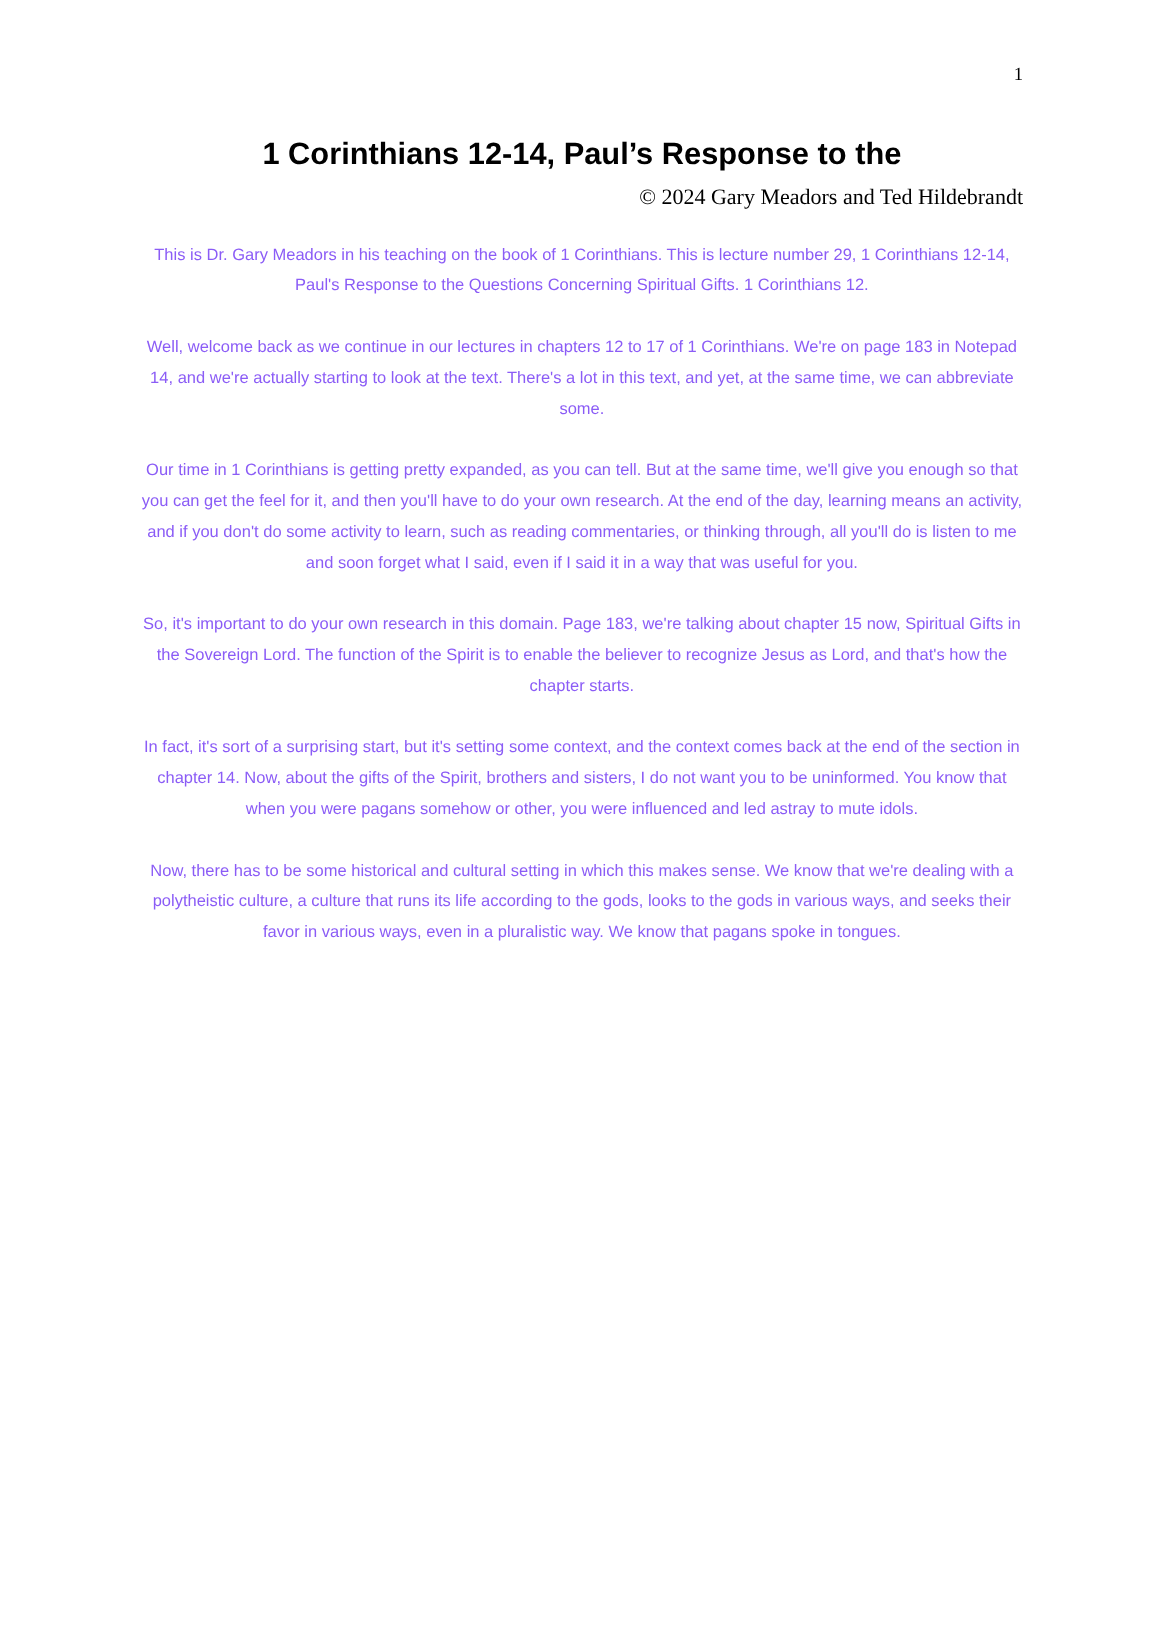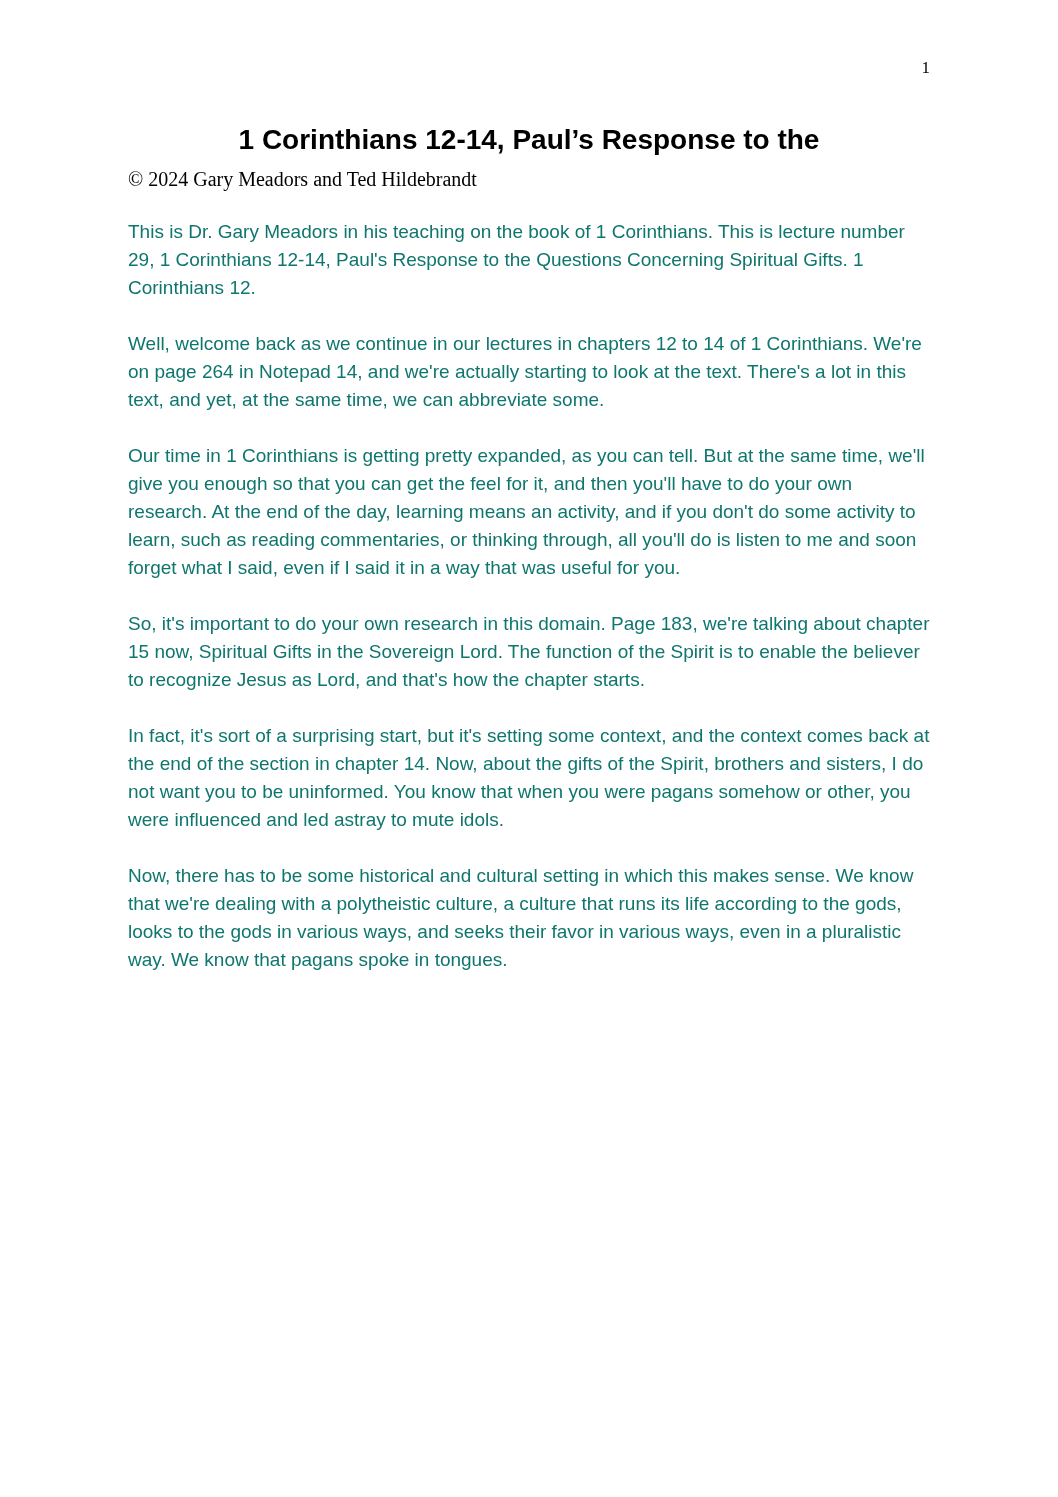--- a/index.html
+++ b/index.html
@@ -28,53 +28,53 @@
     margin-top: 62px;
     text-align: center;
     font-weight: bold;
     font-size: 28px;
     line-height: 45px;
     color: #000000;
   }
   .title-line { display: block; }
   .copyright {
     margin-top: 2px;
-    text-align: left;
+    text-align: right;
     font-family: "Liberation Serif", serif;
     font-size: 20px;
     line-height: 30px;
     font-weight: normal;
     color: #000000;
   }
   .body-block {
     margin-top: 24px;
   }
   .body-para {
-    font-size: 19px;
+    font-size: 15px;
     line-height: 28px;
     margin-bottom: 28px;
-    text-align: left;
-    color: #0f766e;
+    text-align: center;
+    color: #8b5cf6;
   }
 </style>
 </head>
 <body>
 
 <div class="page">
 
   <div class="page-number">1</div>
 
   <h1 class="title-block">
     <span class="title-line">1 Corinthians 12-14, Paul’s Response to the</span>
   </h1>
 
   <div class="copyright">© 2024 Gary Meadors and Ted Hildebrandt</div>
 
   <div class="body-block">
     <p class="body-para">This is Dr. Gary Meadors in his teaching on the book of 1 Corinthians. This is lecture number 29, 1 Corinthians 12-14, Paul's Response to the Questions Concerning Spiritual Gifts. 1 Corinthians 12.</p>
-    <p class="body-para">Well, welcome back as we continue in our lectures in chapters 12 to 14 of 1 Corinthians. We're on page 264 in Notepad 14, and we're actually starting to look at the text. There's a lot in this text, and yet, at the same time, we can abbreviate some.</p>
+    <p class="body-para">Well, welcome back as we continue in our lectures in chapters 12 to 17 of 1 Corinthians. We're on page 183 in Notepad 14, and we're actually starting to look at the text. There's a lot in this text, and yet, at the same time, we can abbreviate some.</p>
     <p class="body-para">Our time in 1 Corinthians is getting pretty expanded, as you can tell. But at the same time, we'll give you enough so that you can get the feel for it, and then you'll have to do your own research. At the end of the day, learning means an activity, and if you don't do some activity to learn, such as reading commentaries, or thinking through, all you'll do is listen to me and soon forget what I said, even if I said it in a way that was useful for you.</p>
     <p class="body-para">So, it's important to do your own research in this domain. Page 183, we're talking about chapter 15 now, Spiritual Gifts in the Sovereign Lord. The function of the Spirit is to enable the believer to recognize Jesus as Lord, and that's how the chapter starts.</p>
     <p class="body-para">In fact, it's sort of a surprising start, but it's setting some context, and the context comes back at the end of the section in chapter 14. Now, about the gifts of the Spirit, brothers and sisters, I do not want you to be uninformed. You know that when you were pagans somehow or other, you were influenced and led astray to mute idols.</p>
     <p class="body-para">Now, there has to be some historical and cultural setting in which this makes sense. We know that we're dealing with a polytheistic culture, a culture that runs its life according to the gods, looks to the gods in various ways, and seeks their favor in various ways, even in a pluralistic way. We know that pagans spoke in tongues.</p>
   </div>
 
 </div>
 
 </body></html>

